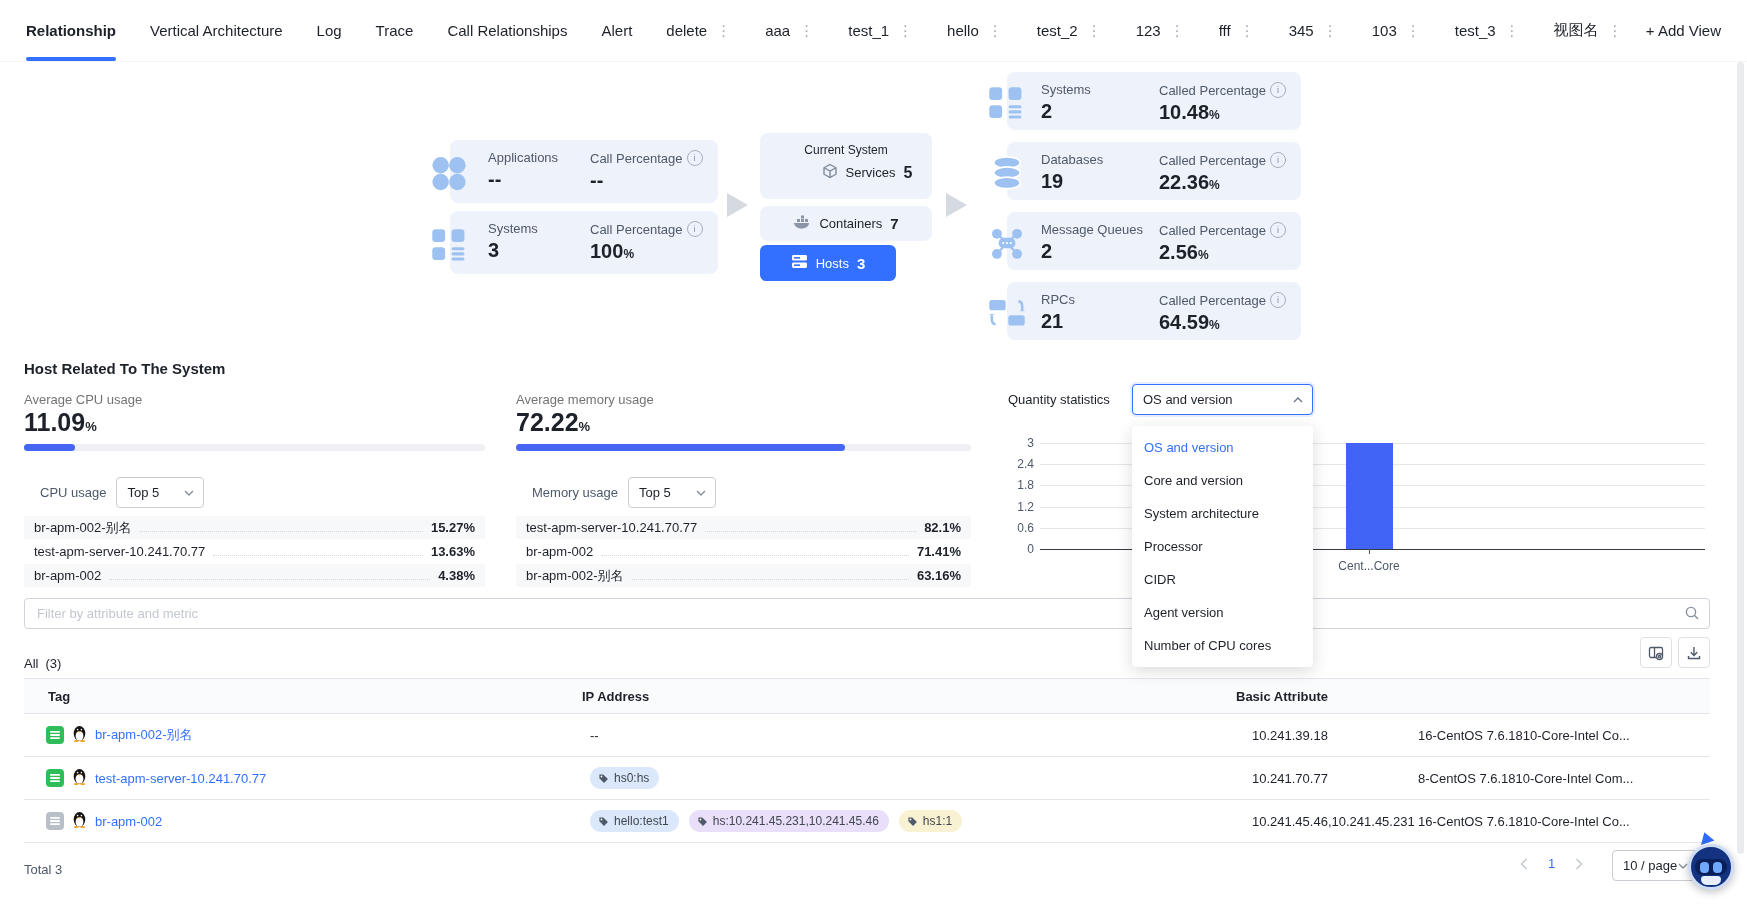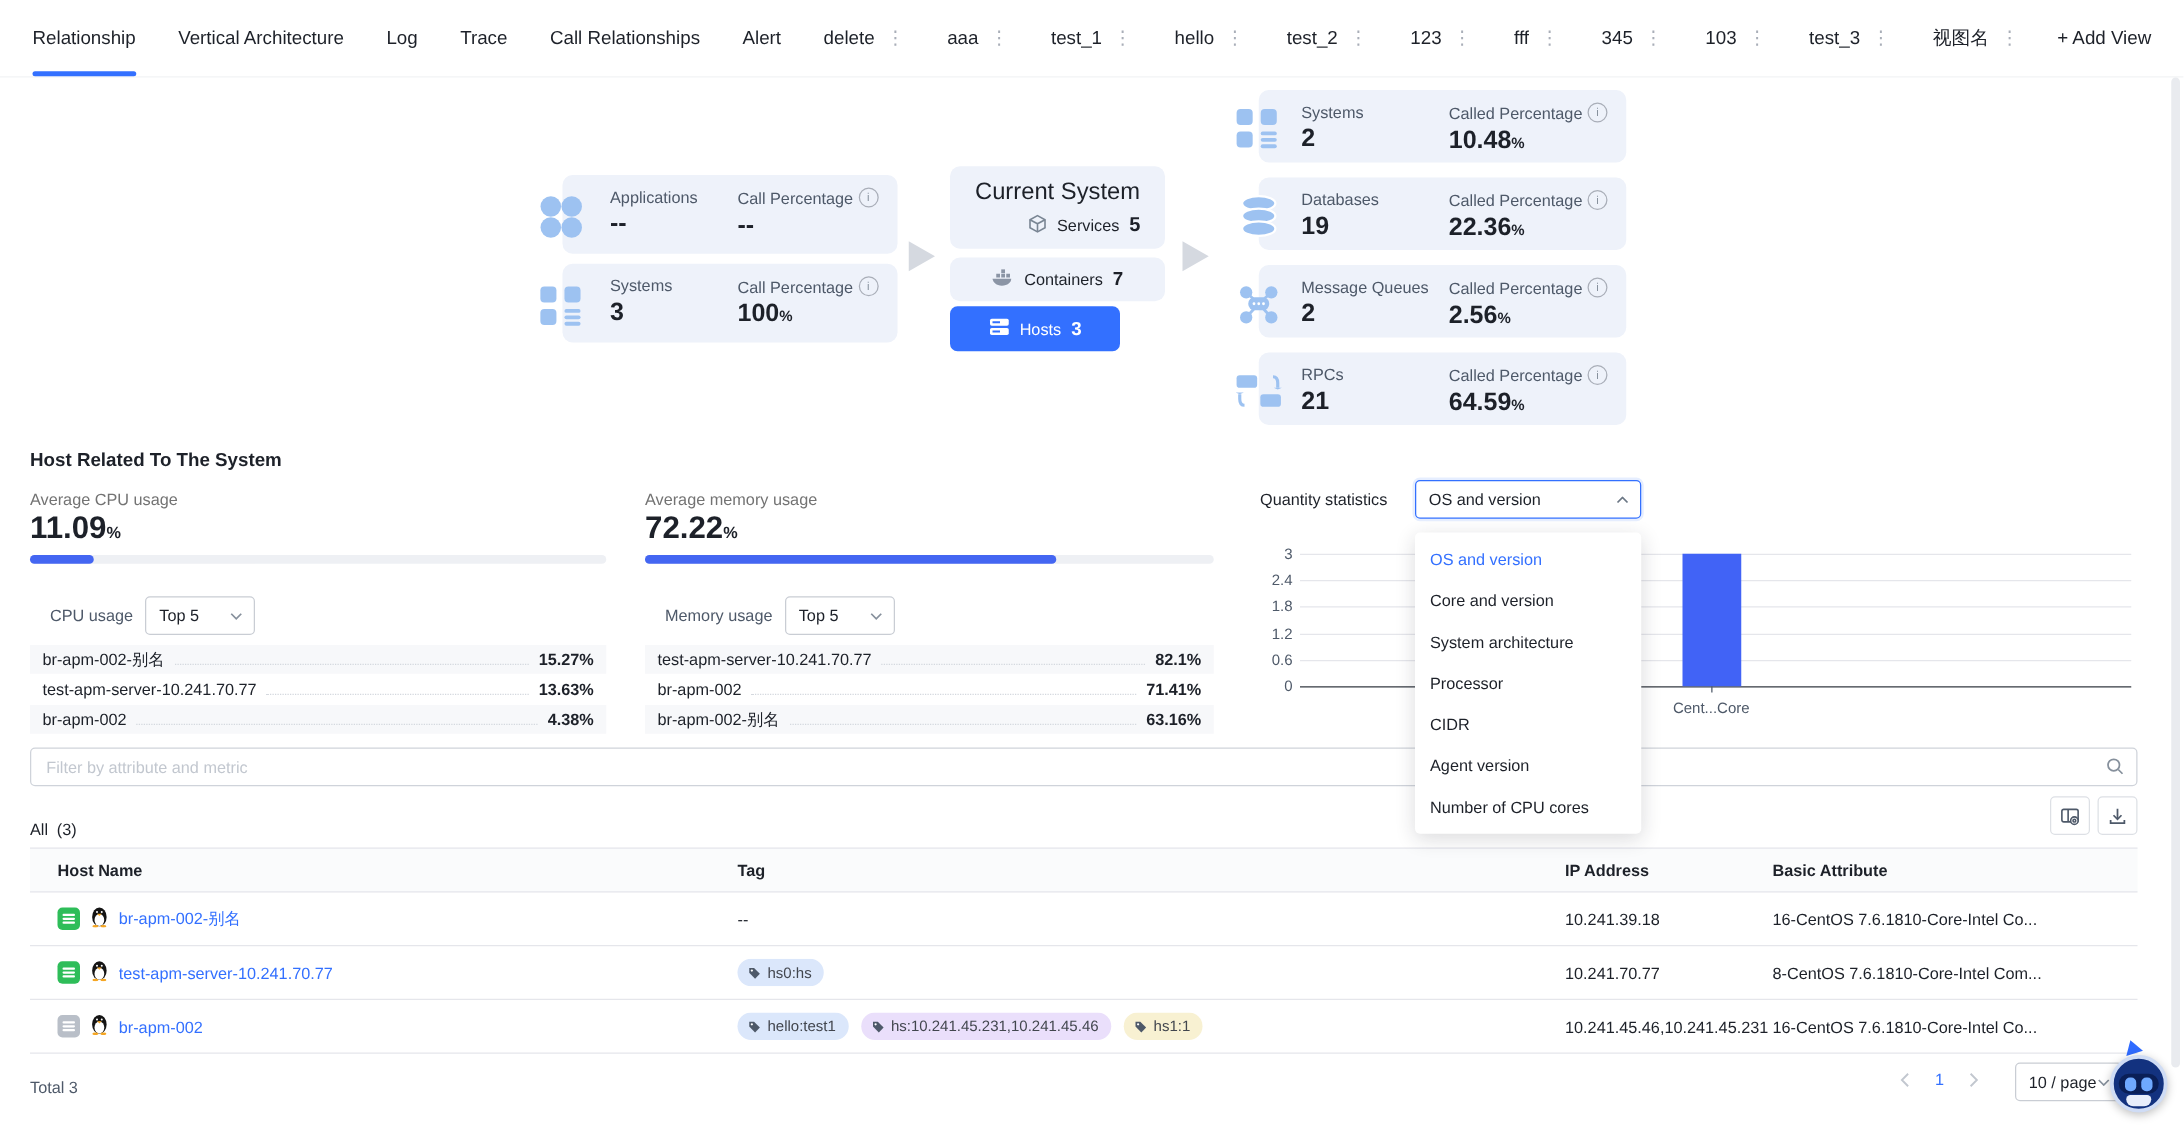--- a/index.html
+++ b/index.html
@@ -6,37 +6,37 @@
   body{font-family:"Liberation Sans","DejaVu Sans",sans-serif;color:#1d2129;font-size:13px;}
   .page{position:relative;width:1747px;height:913px;overflow:hidden;background:#fff;}
 
   
   .tabbar{position:absolute;left:0;top:0;width:1747px;height:62px;display:flex;align-items:center;
           padding:0 26px;box-sizing:border-box;border-bottom:1px solid #f2f3f5;background:#fff;}
   .tabs{display:flex;align-items:center;gap:34px;height:100%;}
   .tab{display:flex;align-items:center;gap:9px;font-size:15px;color:#1d2129;height:100%;position:relative;cursor:pointer;white-space:nowrap;}
   .tab .dots{display:none;color:#a9aeb8;font-size:15px;line-height:1;}
   .tab .dots.show{display:inline;}
-  .tab.active .tlabel{font-weight:400;}
+  .tab.active .tlabel{font-weight:700;}
   .tab.active::after{content:"";position:absolute;left:0;right:0;bottom:0;height:4px;background:#3370ff;border-radius:2px;}
   .add-view{margin-left:auto;font-size:15px;color:#1d2129;white-space:nowrap;cursor:pointer;}
 
   
   .tcard{position:absolute;background:#eef2fa;border-radius:8px;}
   .tcard .icon-left{position:absolute;left:-19px;top:50%;transform:translateY(-42%);}
   .tcard-inner{display:flex;padding:10px 0 0 38px;}
   .tcol1{width:102px;}
   .tcol2{flex:1;}
   .tlbl{color:#4e5969;font-size:13px;display:flex;align-items:center;gap:4px;white-space:nowrap;}
   .tval{font-size:20px;font-weight:700;color:#1d2129;margin-top:3px;}
   .tval .unit{font-size:12px;font-weight:700;}
   .info{display:inline-flex;width:14px;height:14px;border:1px solid #a9aeb8;border-radius:50%;
         color:#86909c;font-size:9px;align-items:center;justify-content:center;font-style:normal;}
   .cs-card{position:absolute;background:#eef2fa;border-radius:8px;text-align:center;}
-  .cs-title{font-size:19px;color:#1d2129;margin-top:10px;}
+  .cs-title{font-size:12px;color:#1d2129;margin-top:10px;}
   .cs-row{display:flex;align-items:center;justify-content:center;gap:8px;margin-top:6px;font-size:13px;margin-left:42px;}
   .cs-row b{font-size:16px;}
   .mini-card{position:absolute;background:#eef2fa;border-radius:8px;display:flex;align-items:center;justify-content:center;gap:8px;font-size:13px;}
   .mini-card b{font-size:15px;}
   .hosts-btn{position:absolute;background:#3370ff;border-radius:6px;display:flex;align-items:center;justify-content:center;gap:8px;
              color:#fff;font-size:13px;cursor:pointer;}
   .hosts-btn b{font-size:15px;}
   .flow-arrow{position:absolute;width:0;height:0;border-left:21px solid #d5d9e0;border-top:12px solid transparent;border-bottom:12px solid transparent;}
 
   
@@ -602,21 +602,20 @@
   <div class="tool-btn" style="left:1678px;">
     <svg width="16" height="16" viewBox="0 0 16 16" fill="none" stroke="#4e5969" stroke-width="1.4">
       <line x1="8" y1="2" x2="8" y2="10"></line>
         <path d="M4.8 7.2 L8 10.4 L11.2 7.2"></path>
         <path d="M2.5 11 v2.5 h11 V11"></path>
       </svg>
   </div>
 
   <div class="htable">
     <div class="trow thead">
-      <div class="c-host">Host Name</div>
       <div class="c-tag">Tag</div>
       <div class="c-ip">IP Address</div>
       <div class="c-attr">Basic Attribute</div>
     </div>
 
     <div class="trow tbody-row">
       <div class="c-host">
         <span class="host-ic green">
           <svg width="12" height="12" viewBox="0 0 12 12">
               <g fill="#fff">

